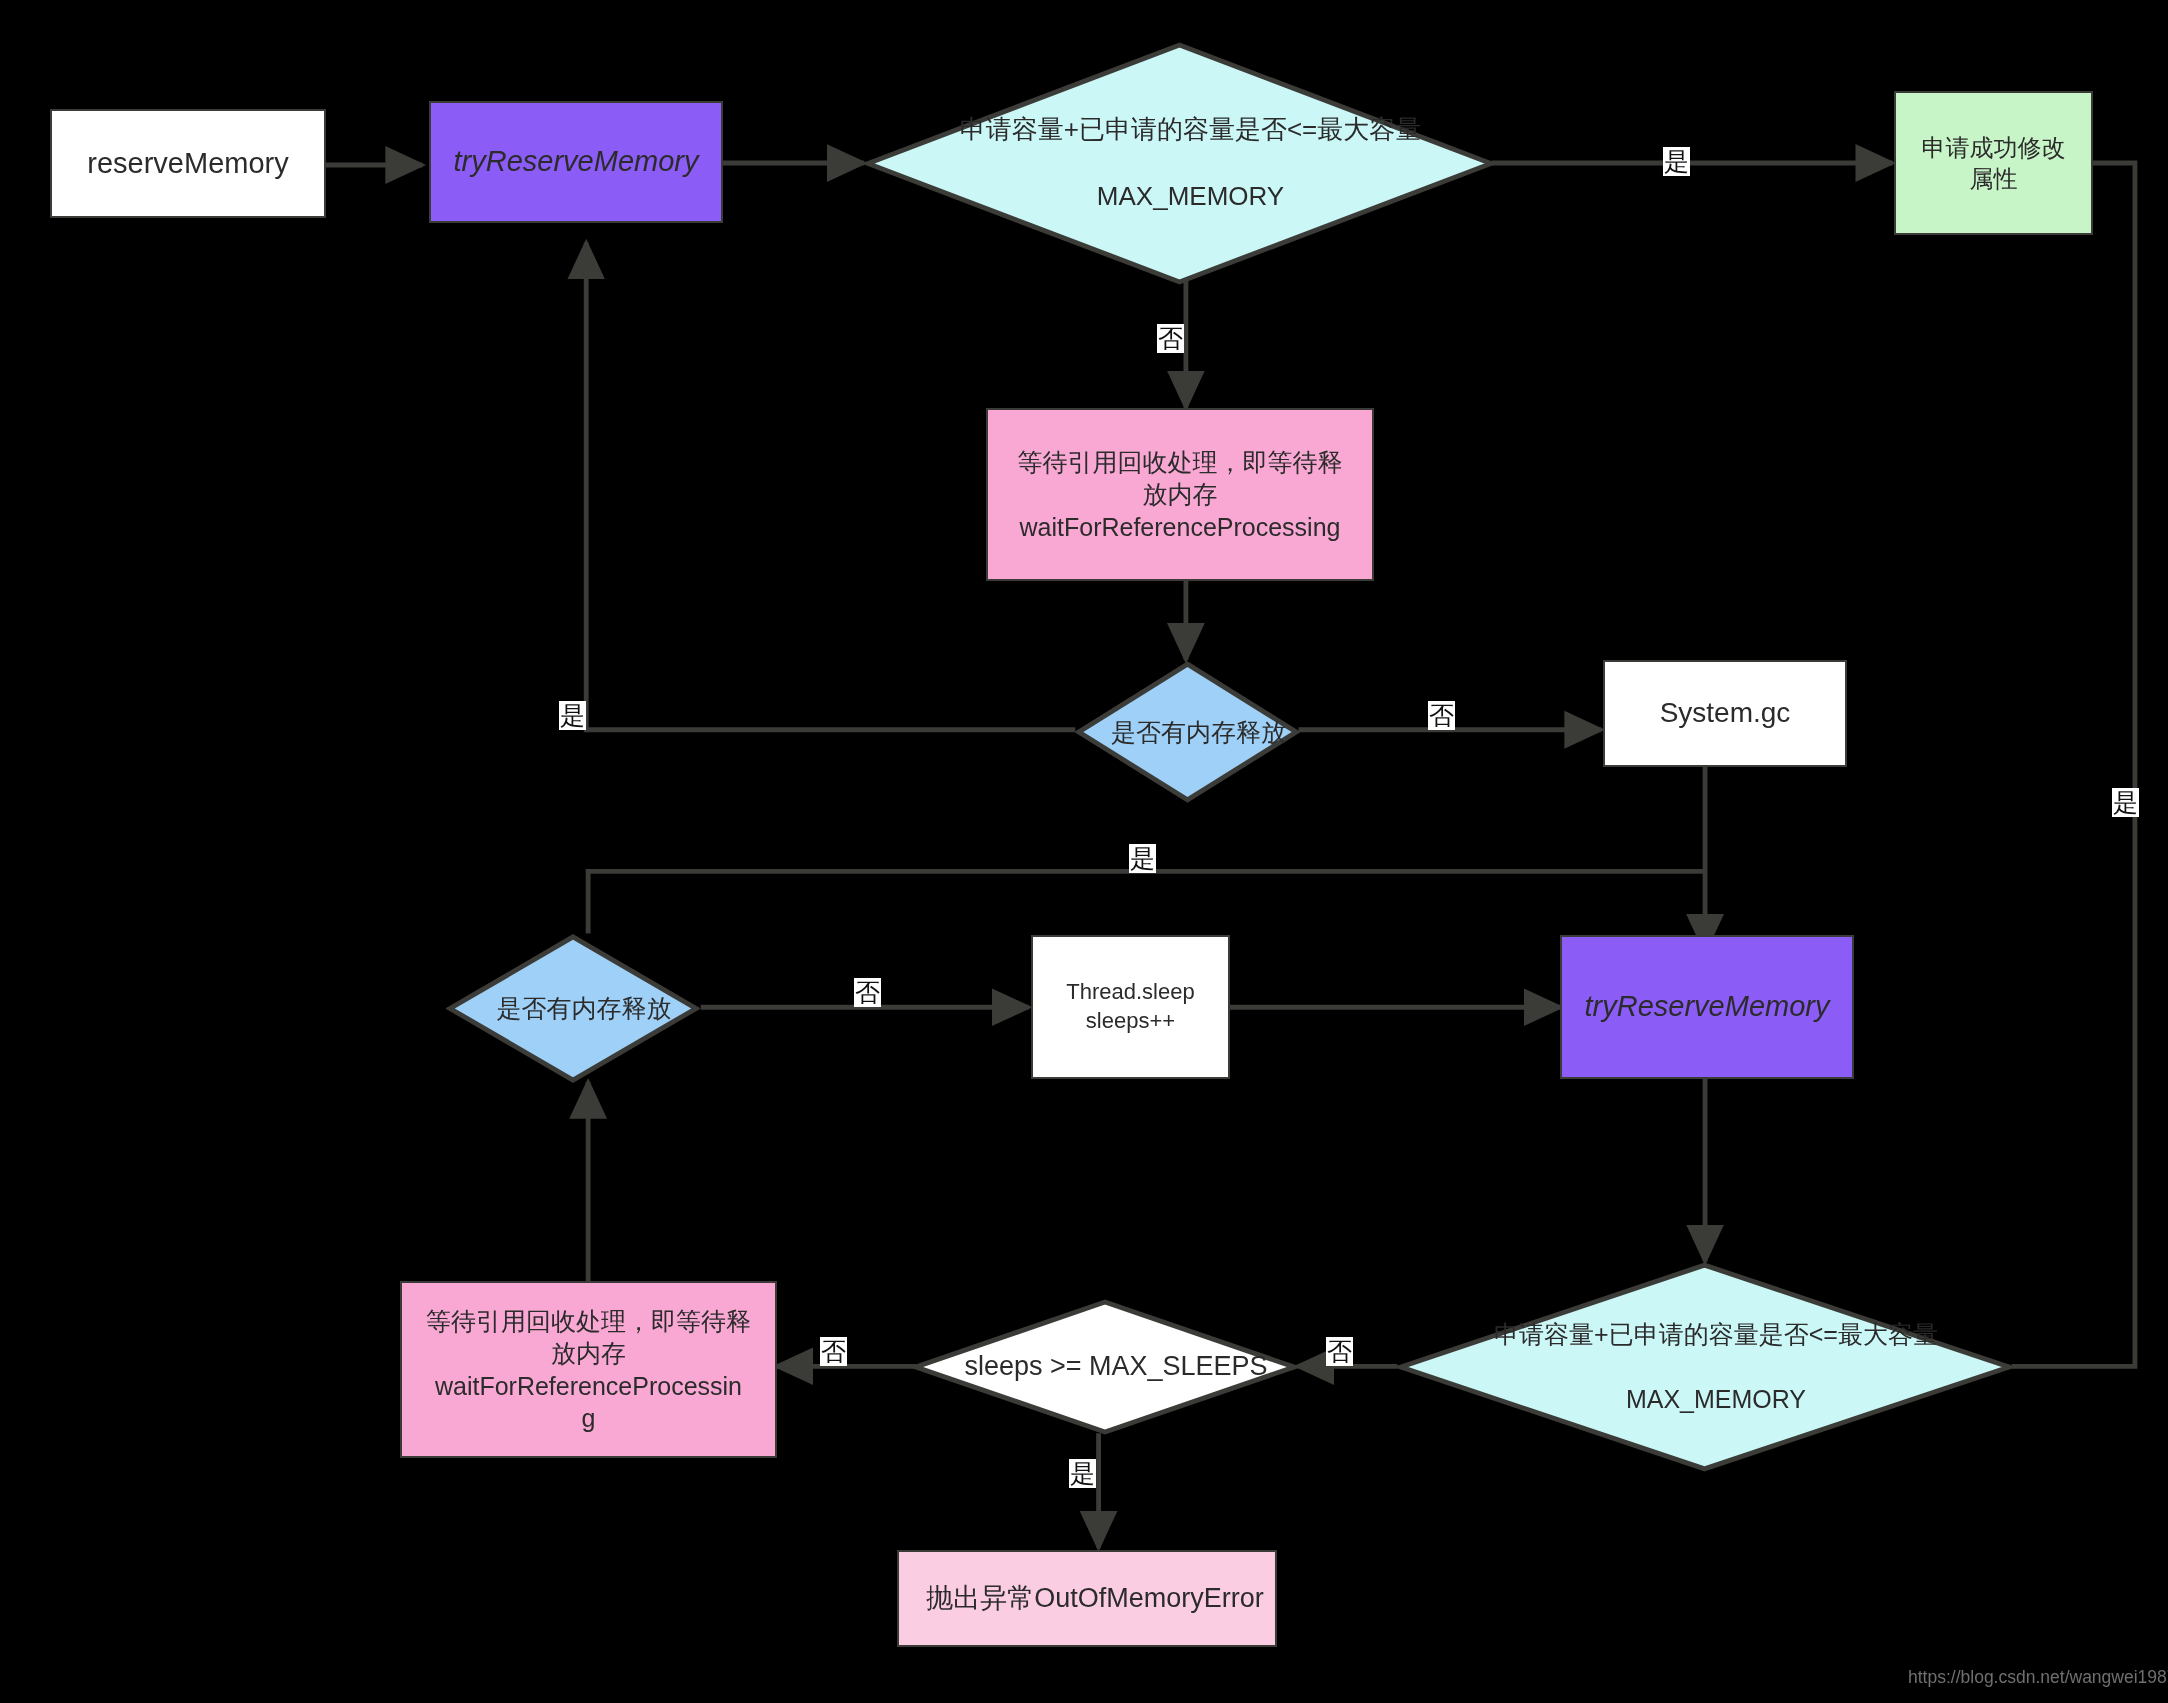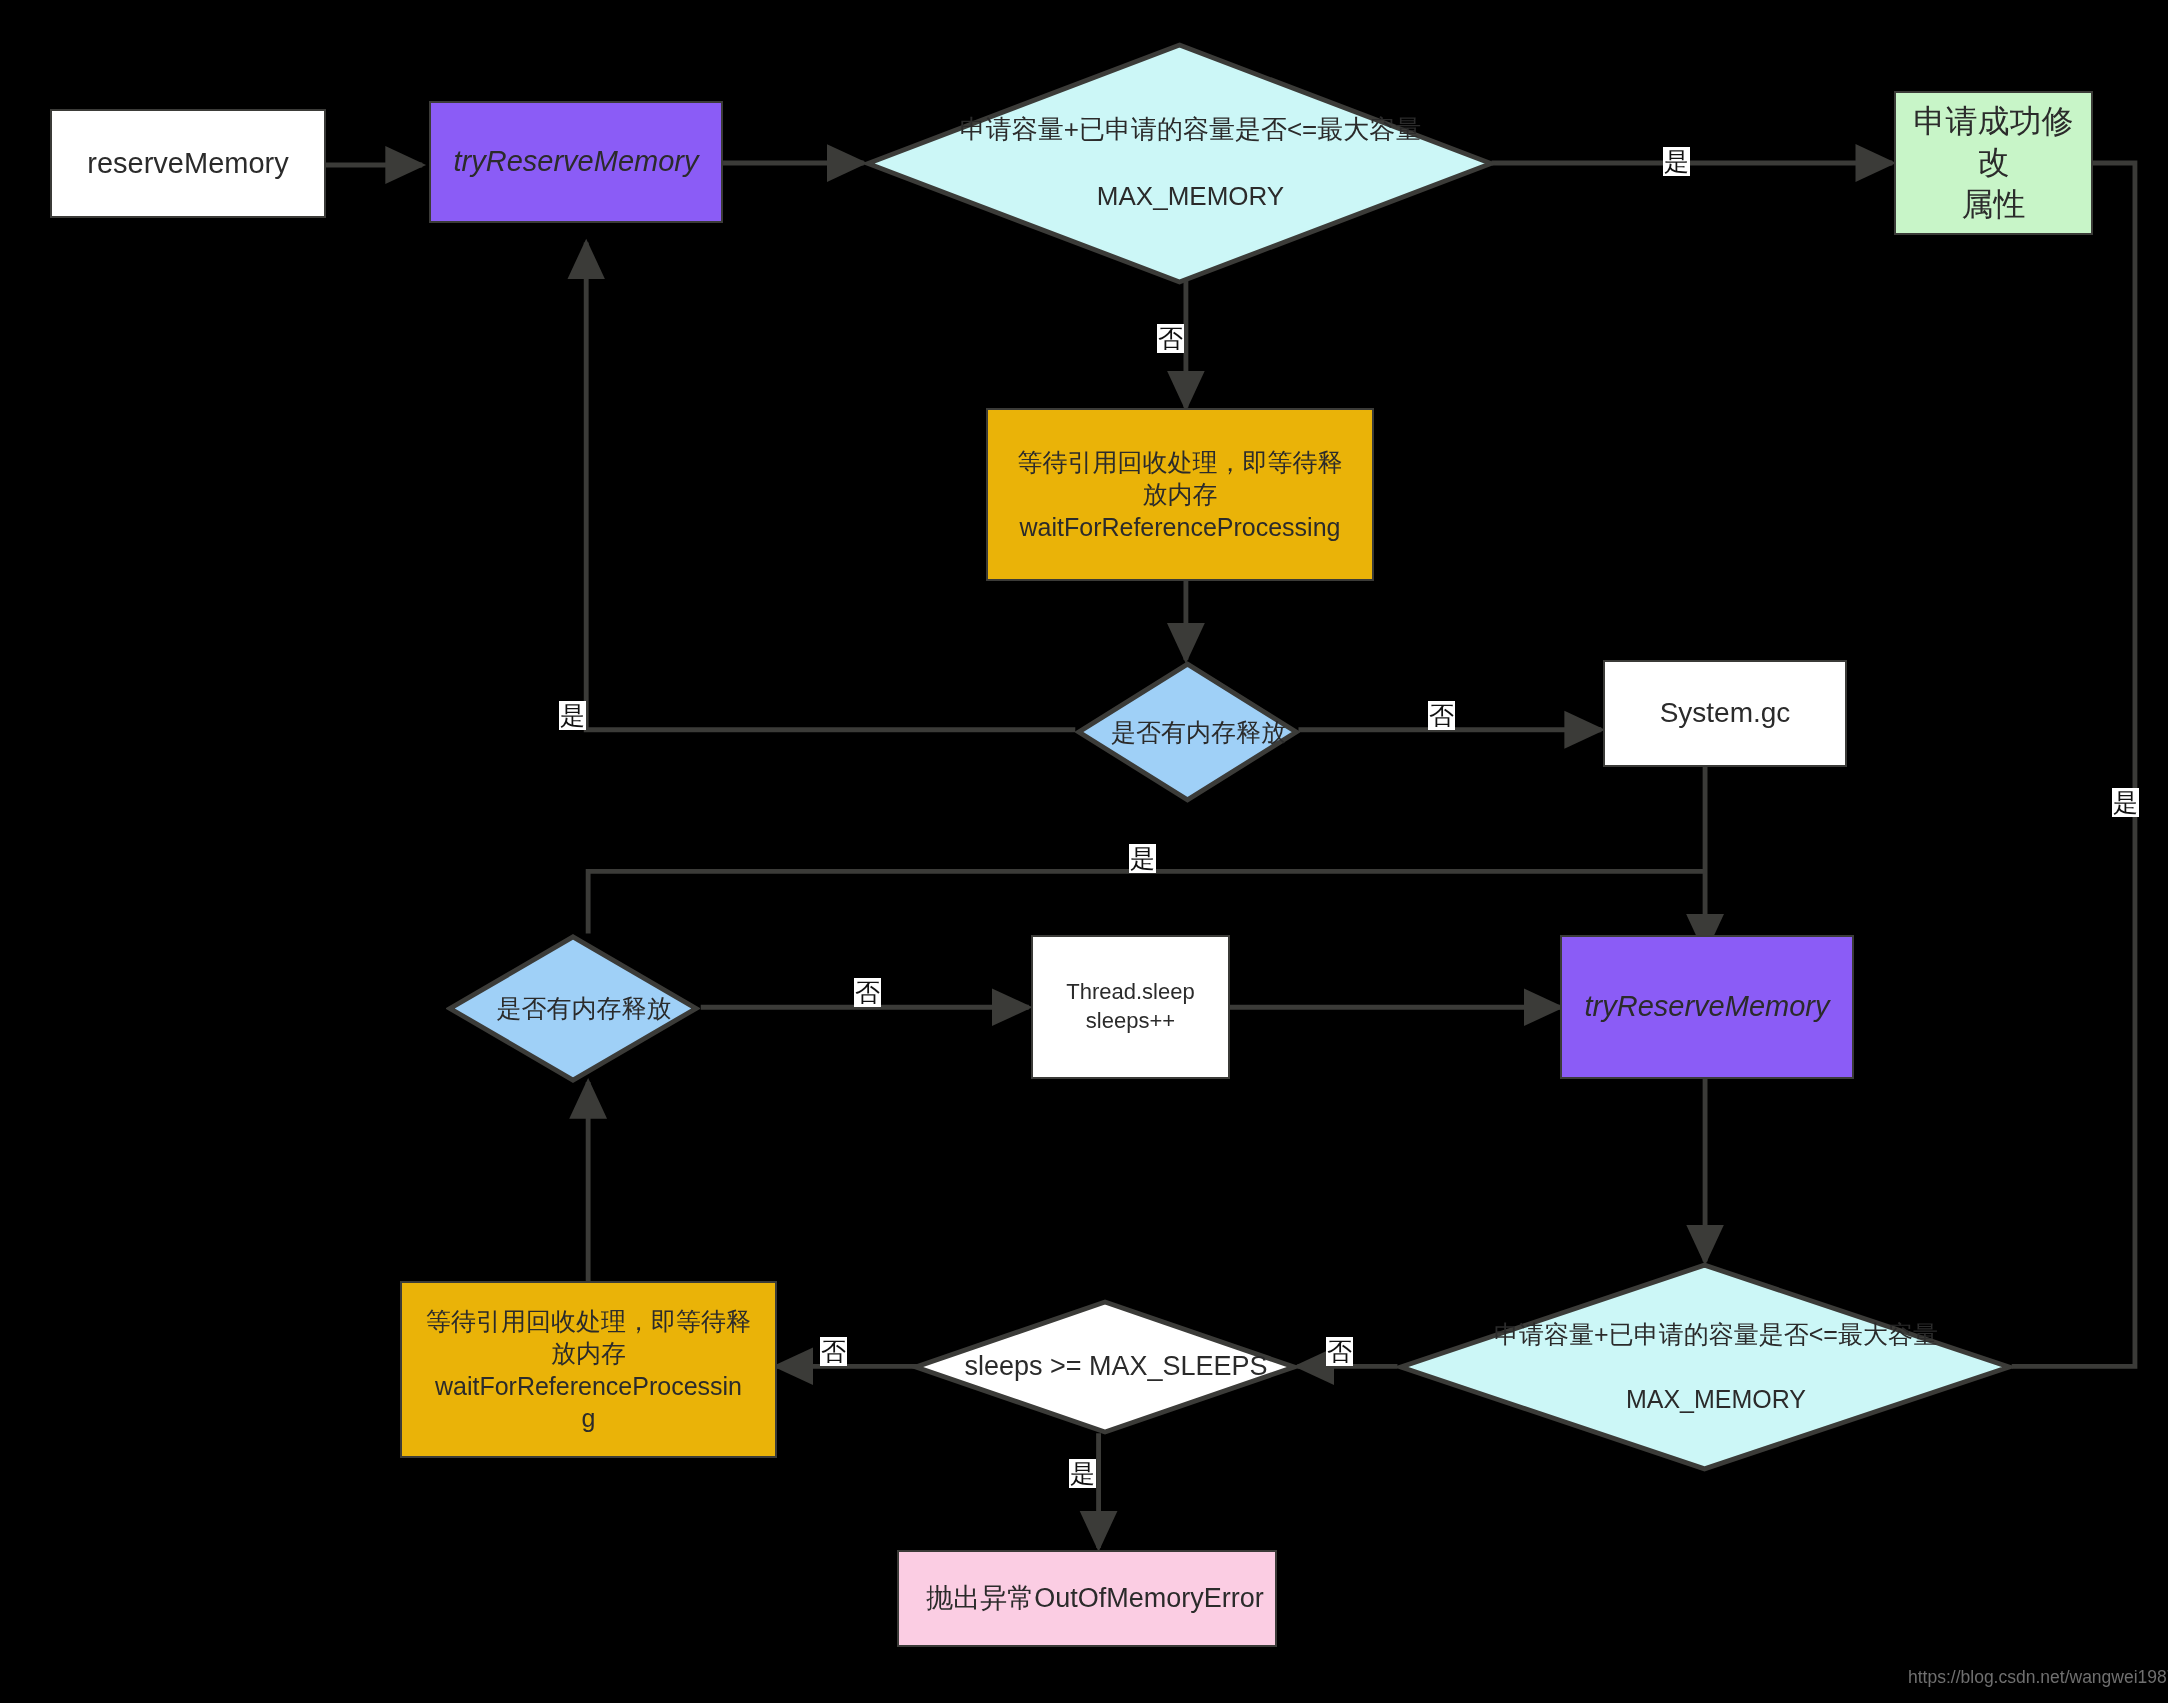--- a/index.html
+++ b/index.html
@@ -9,21 +9,21 @@
   svg.edges{position:absolute;left:0;top:0;width:2169px;height:1704px;pointer-events:none;}
 
   .node{position:absolute;box-sizing:border-box;display:flex;align-items:center;
         justify-content:center;text-align:center;color:#2b2b2b;line-height:1.30;}
   .rect{border:2.9px solid #3b3b38;}
   .rect .txt{padding:1.9px 9.7px;display:block;width:100%;}
 
   .n-white{background:#ffffff;}
   .n-peach{background:#8b5cf6;font-style:italic;}
   .n-green{background:#c8f5c8;}
-  .n-yellow{background:#eab308;}
+  .n-yellow{background:#f9a8d4;}
   .n-pink{background:#fbcde3;}
 
   .diamond{position:absolute;}
   .diamond svg{position:absolute;left:0;top:0;}
   .diamond .dlabel{position:absolute;left:11px;top:0;width:100%;height:100%;
       display:flex;align-items:center;justify-content:center;text-align:center;
       color:#2b2b2b;line-height:1.30;}
   .dlabel span{display:block;padding:0 7.8px;}
 
   .edge-label{position:absolute;background:#ffffff;color:#111;
@@ -93,21 +93,21 @@
       <polygon points="325,4 646,126 325,248 4,126" fill="#ccf7f7" stroke="#3b3b38" stroke-width="5"></polygon>
     </svg>
     <div class="dlabel" style="font-size:26px;">
       <span>
         <span>申请容量+已申请的容量是否&lt;=最大容量</span><br>
         <span>MAX_MEMORY</span>
       </span>
     </div>
   </div>
 
-  <div class="node rect n-green" style="left:1894px;top:91px;width:199px;height:144px;font-size:32px;">
+  <div class="node rect n-green" style="left:1894px;top:91px;width:199px;height:144px;font-size:24px;">
     <span class="txt">
       <span>申请成功修改</span><br>
       <span>属性</span>
     </span>
   </div>
 
   <div class="node rect n-yellow" style="left:986px;top:408px;width:388px;height:173px;font-size:25px;">
     <span class="txt">
       <span>等待引用回收处理，即等待释</span><br>
       <span>放内存</span><br>

